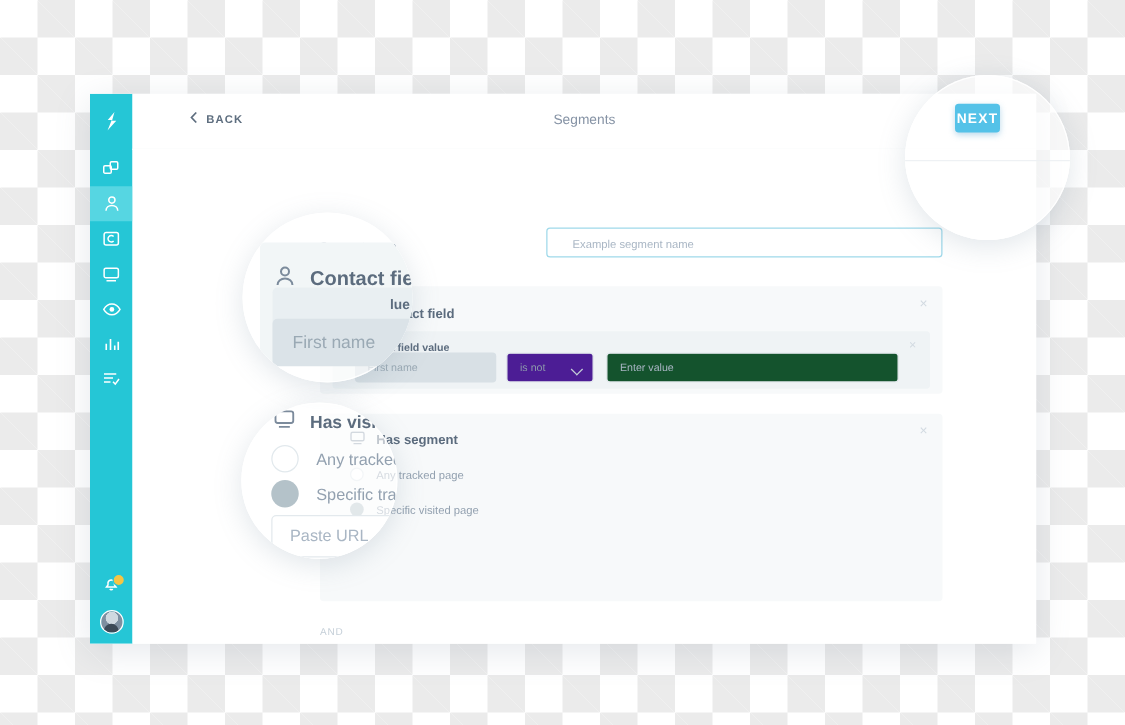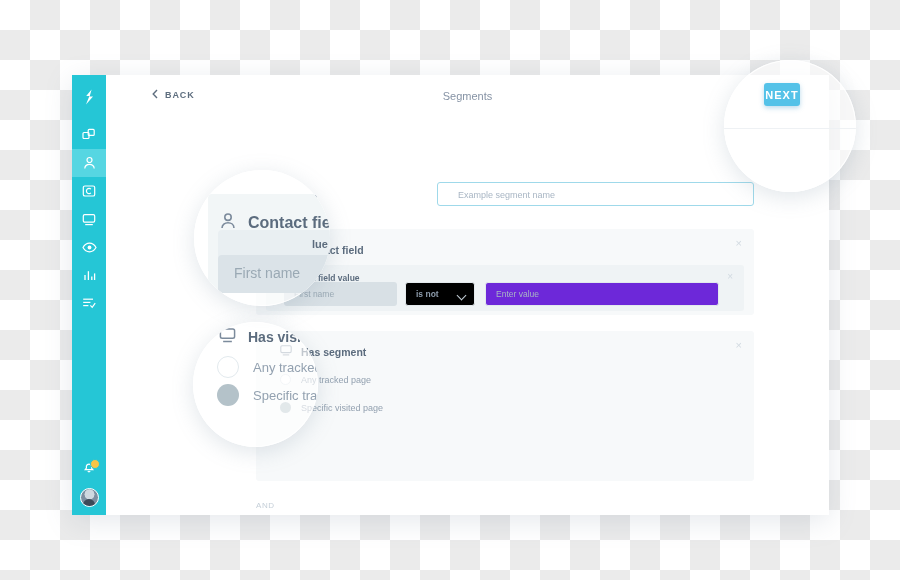--- a/index.html
+++ b/index.html
@@ -100,30 +100,30 @@
   .row-heading{
     position:absolute;left:18px;top:8px;color:#5c6c7e;font-size:8.5px;font-weight:bold;
   }
 
   .fld{
     position:absolute;height:24px;box-sizing:border-box;border-radius:3px;font-size:8.5px;
     display:flex;align-items:center;
   }
   .fld.filled{background:#d8e0e5;color:#9aa9b4;padding-left:10px;}
   .fld.select{
-    background:#000000;border:1px solid #e3e9ed;color:#8d9bab;
-    padding-left:10px;padding-right:20px;position:absolute;font-weight:bold;
+    background:#4c1d95;border:1px solid #e3e9ed;color:#8d9bab;
+    padding-left:10px;padding-right:20px;position:absolute;
   }
   .fld.select .chev{
     position:absolute;right:9px;top:9px;width:6px;height:6px;
     border-left:1.2px solid #c3ced7;border-bottom:1.2px solid #c3ced7;
     transform:rotate(-45deg);
   }
   .fld.input{
-    background:#6d28d9;border:1px solid #e3e9ed;color:#a9b6c4;padding-left:10px;
+    background:#14532d;border:1px solid #e3e9ed;color:#a9b6c4;padding-left:10px;
   }
 
   
   .radio-row{position:absolute;display:flex;align-items:flex-end;gap:10px;}
   .radio{width:11px;height:11px;border-radius:50%;box-sizing:border-box;}
   .radio.off{background:#ffffff;border:1px solid #dfe6eb;}
   .radio.on{background:#b4c2c9;}
   .radio-label{color:#93a1b0;font-size:9px;}
 
   #and-label{position:absolute;left:150px;top:382px;color:#c5cfd8;font-size:8px;letter-spacing:.6px;}
@@ -370,13 +370,16 @@
     <span>Has visite</span>
   </div>
   <div class="z-v-row" style="left:24px;top:34px;">
     <span class="z-v-radio off"></span>
     <span class="z-v-lbl">Any tracked pa</span>
   </div>
   <div class="z-v-row" style="left:24px;top:62px;">
     <span class="z-v-radio on"></span>
     <span class="z-v-lbl">Specific tracke</span>
   </div>
+  <div class="z-url">
+    <span>Paste URL</span>
+  </div>
 </div>
 
 </body></html>

